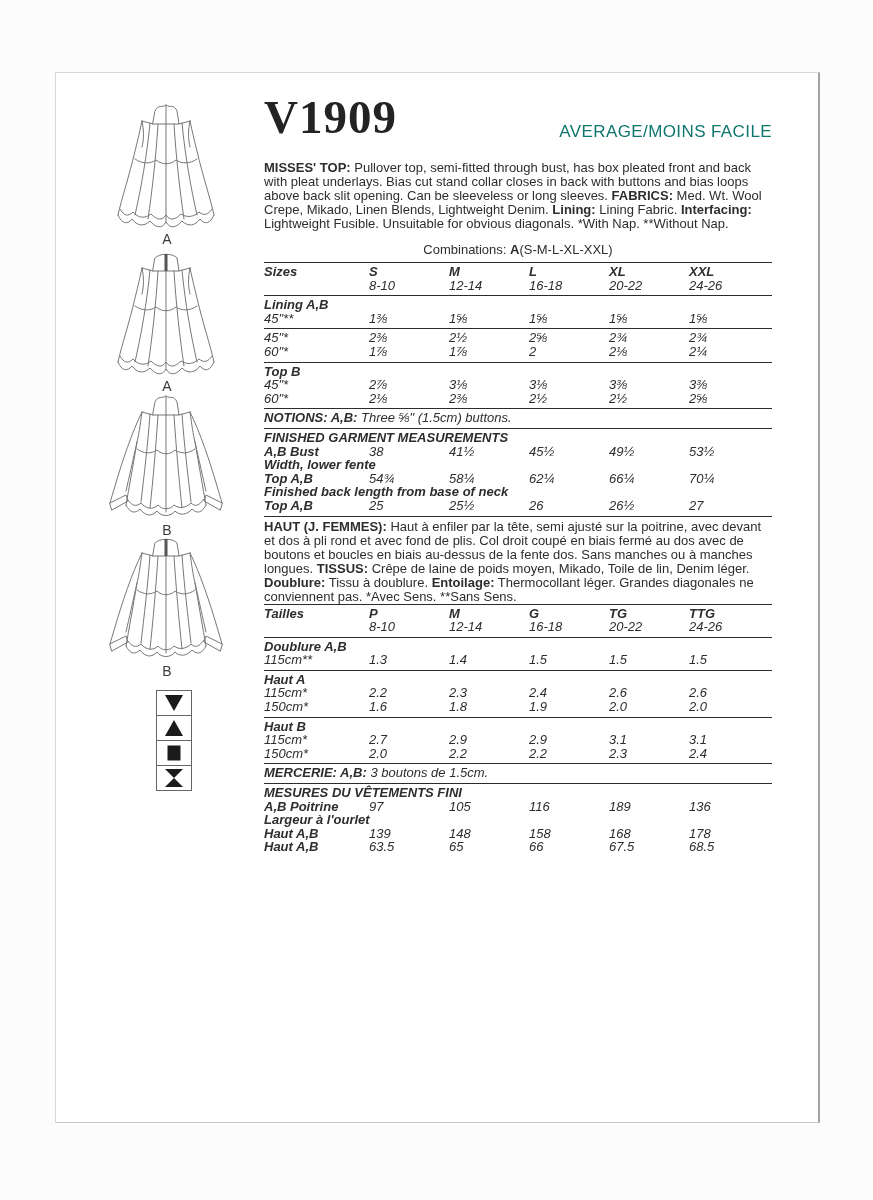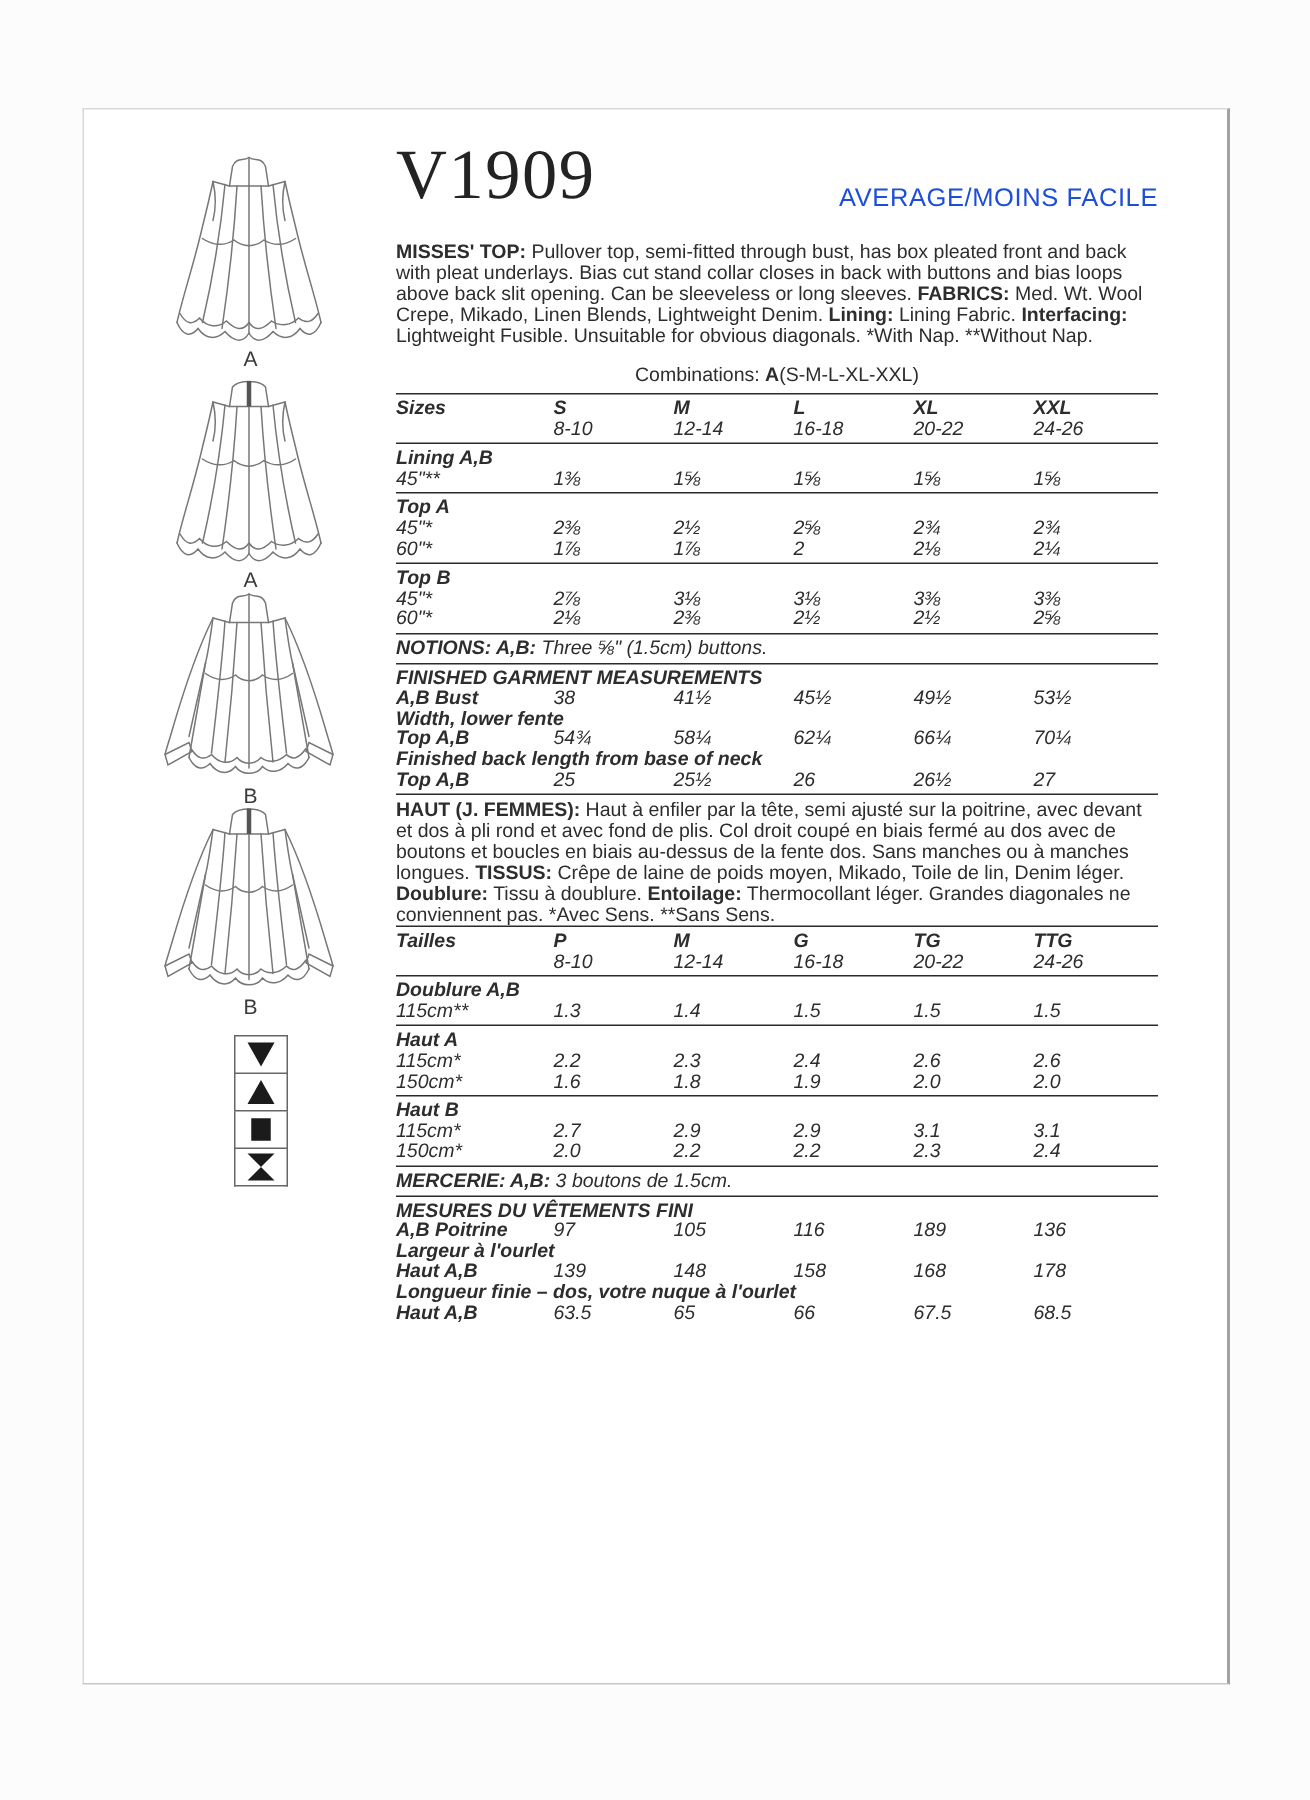--- a/index.html
+++ b/index.html
@@ -18,23 +18,23 @@
   .fig-b-front{left:35px;top:315px;width:152px;}
   .fig-b-back{left:35px;top:456px;width:152px;}
   .symbols{position:absolute;left:100px;top:617px;}
   .symbox{width:34px;height:24px;border:1px solid #666;border-top-width:0;
           display:flex;align-items:center;justify-content:center;}
   .symbox.first{border-top-width:1px;}
 
   
   .main{position:absolute;left:208px;top:20px;width:508px;}
   .title-row{position:relative;height:52px;}
-  .pattern-code{font-family:"Liberation Serif","DejaVu Serif",serif;font-weight:400;
+  .pattern-code{font-family:"Liberation Serif","DejaVu Serif",serif;font-weight:700;
                 font-size:47px;line-height:48px;margin:0;color:#232323;letter-spacing:1px;}
-  .difficulty{position:absolute;right:0;bottom:3px;font-size:17px;color:#1d4ed8;letter-spacing:0.4px;}
+  .difficulty{position:absolute;right:0;bottom:3px;font-size:17px;color:#0f766e;letter-spacing:0.4px;}
   .desc{font-size:13px;line-height:14px;margin:16px 0 0 0;}
   .combo{font-size:13px;line-height:14px;margin:12px 0 5px 0;text-align:center;}
   .para-fr{font-size:13px;line-height:14px;margin:3px 0 0 0;}
   .series{font-size:13px;line-height:14px;margin:12px 0 5px 0;}
   .b{font-weight:bold;}
 
   .ptable{width:508px;}
   .sect{border-top:1px solid #2b2b2b;padding:2px 0 3px 0;font-style:italic;}
   .sect.bb{border-bottom:1px solid #2b2b2b;}
   .trow{display:flex;font-size:13px;line-height:13.6px;}
@@ -207,21 +207,20 @@
           <div class="trow">
             <span class="tl">45"**</span>
             <span class="tc">1⅜</span>
             <span class="tc">1⅝</span>
             <span class="tc">1⅝</span>
             <span class="tc">1⅝</span>
             <span class="tc">1⅝</span>
           </div>
         </div>
         <div class="sect">
-          <div class="strow b">Top A</div>
           <div class="trow">
             <span class="tl">45"*</span>
             <span class="tc">2⅜</span>
             <span class="tc">2½</span>
             <span class="tc">2⅝</span>
             <span class="tc">2¾</span>
             <span class="tc">2¾</span>
           </div>
           <div class="trow">
             <span class="tl">60"*</span>
@@ -371,21 +370,20 @@
           </div>
           <div class="strow b">Largeur à l'ourlet</div>
           <div class="trow">
             <span class="tl b">Haut A,B</span>
             <span class="tc">139</span>
             <span class="tc">148</span>
             <span class="tc">158</span>
             <span class="tc">168</span>
             <span class="tc">178</span>
           </div>
-          <div class="strow b">Longueur finie – dos, votre nuque à l'ourlet</div>
           <div class="trow">
             <span class="tl b">Haut A,B</span>
             <span class="tc">63.5</span>
             <span class="tc">65</span>
             <span class="tc">66</span>
             <span class="tc">67.5</span>
             <span class="tc">68.5</span>
           </div>
         </div>
       </div>

